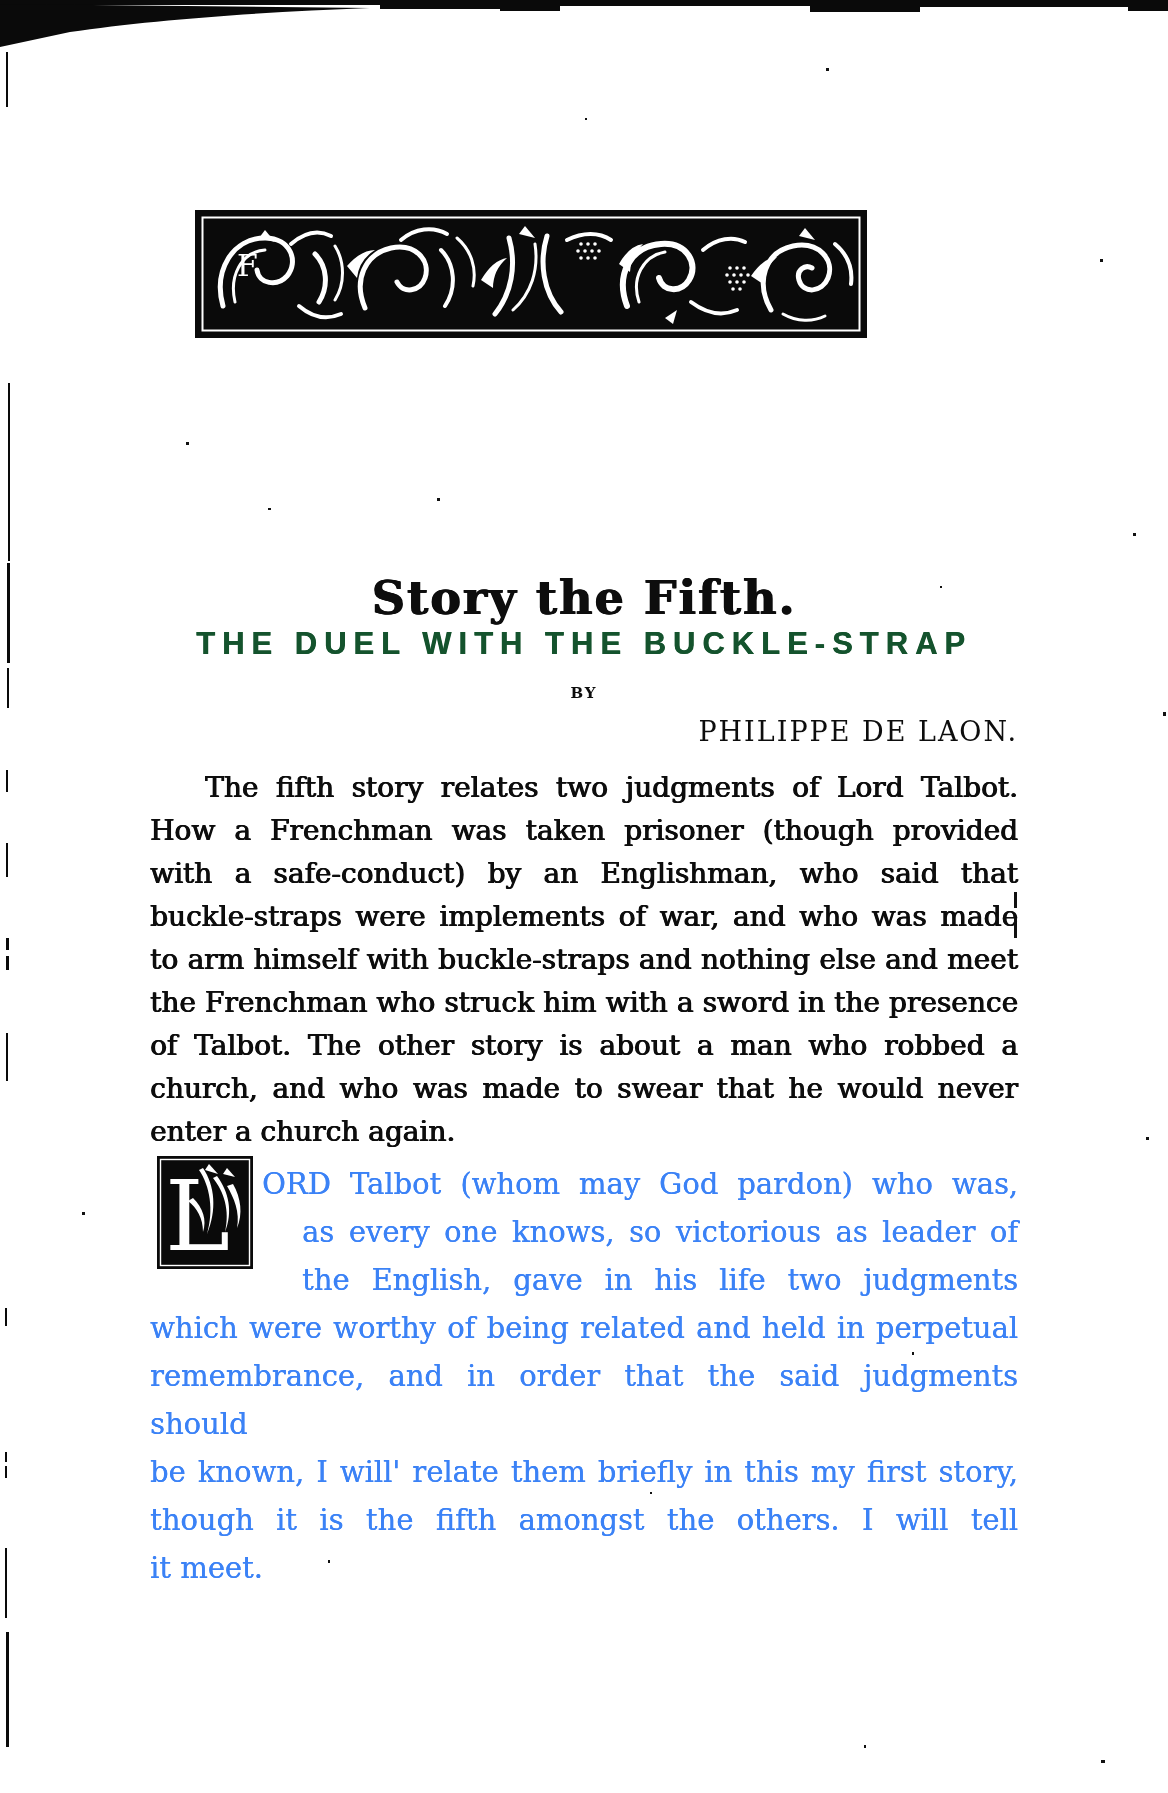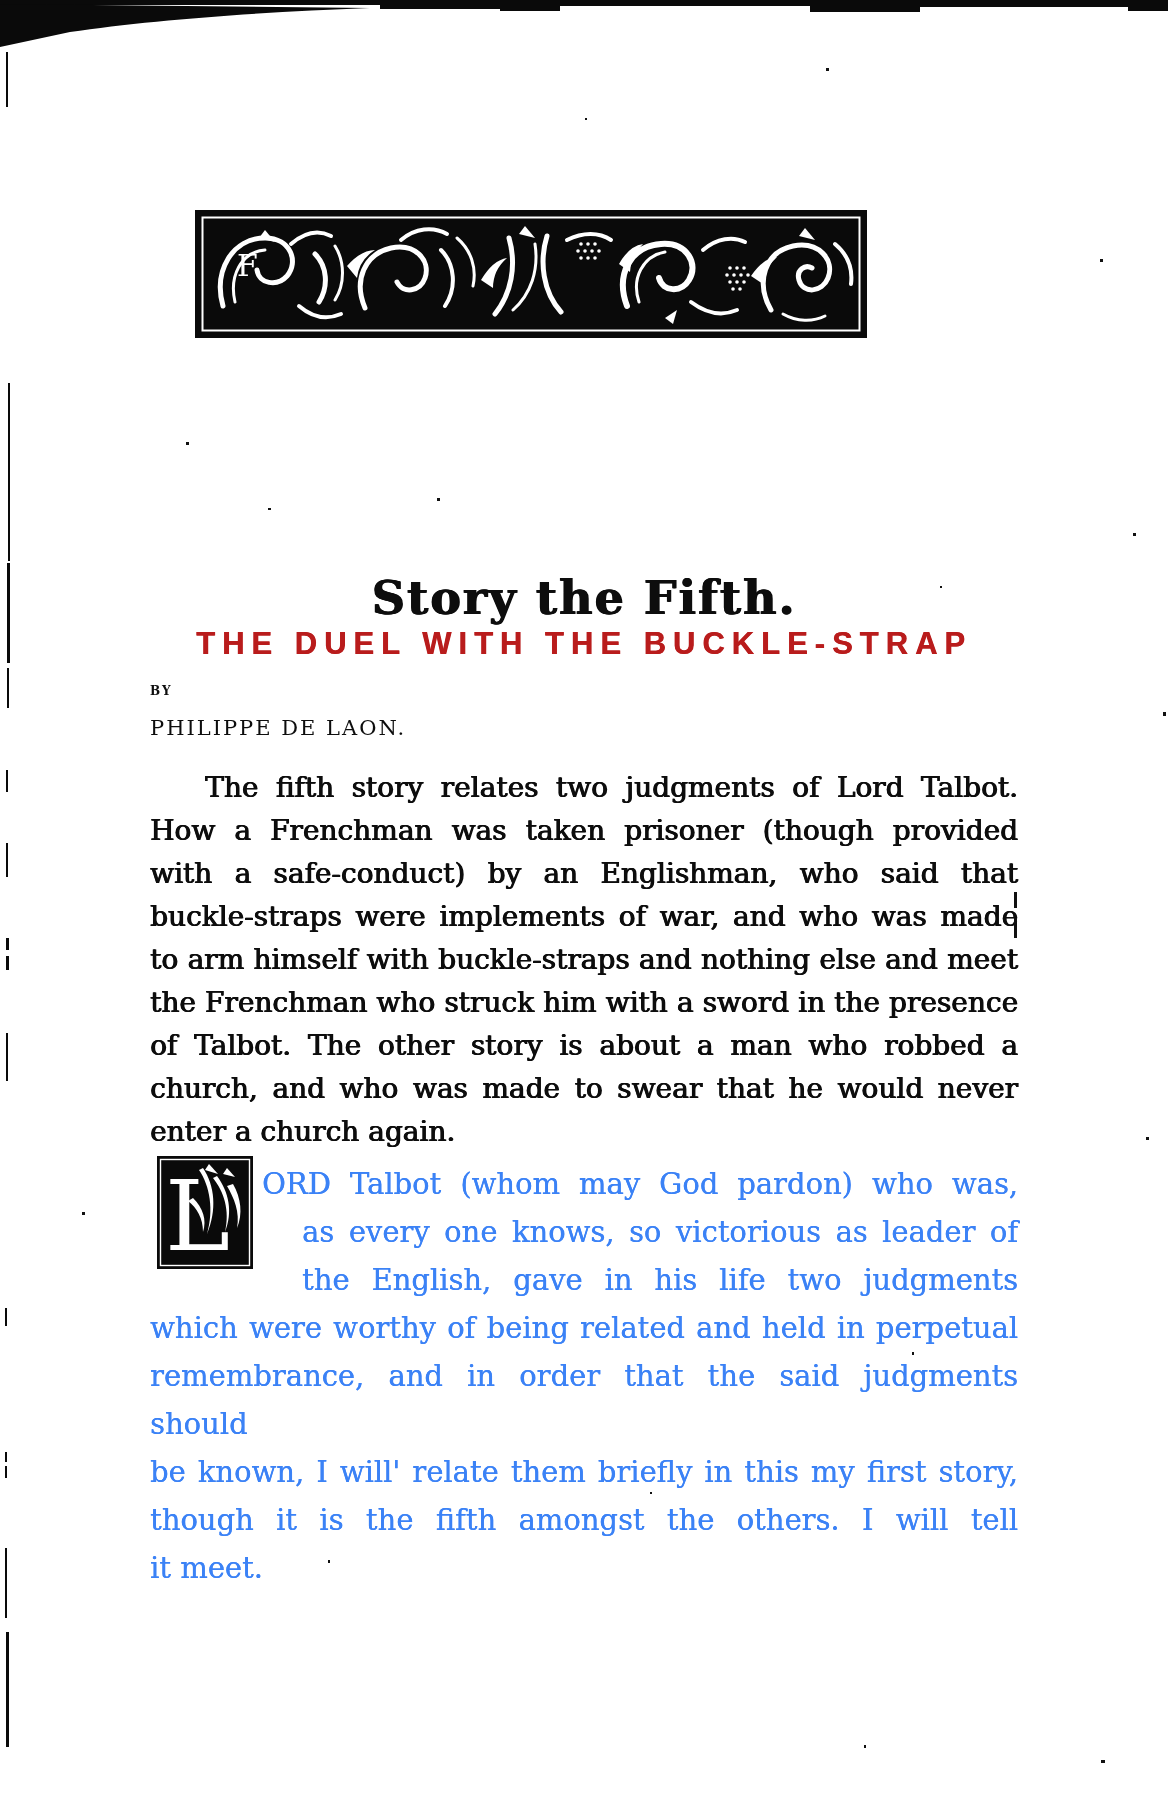--- a/index.html
+++ b/index.html
@@ -16,30 +16,30 @@
   .story-heading{
     top:548px;text-align:center;
     font-family:"DejaVu Serif", serif;font-weight:bold;font-size:46px;
     letter-spacing:2px;
     text-shadow:0.8px 0 currentColor,-0.4px 0 currentColor;
     margin-top:23px;
   }
   .title{
     top:626px;text-align:center;
     font-family:"Liberation Sans", sans-serif;font-weight:bold;font-size:31px;
-    letter-spacing:7px;color:#b91c1c;
+    letter-spacing:7px;color:#14532d;
     text-shadow:0.5px 0 currentColor;
   }
   .byline{
-    top:684px;text-align:left;
-    font-size:12px;font-weight:bold;letter-spacing:2px;
+    top:684px;text-align:center;
+    font-size:15px;font-weight:bold;letter-spacing:2px;
   }
   .author{
-    top:716px;text-align:left;
-    font-size:21px;letter-spacing:2px;
+    top:716px;text-align:right;
+    font-size:27px;letter-spacing:2px;
   }
   
   .summary{top:766px;font-size:28px;font-weight:normal;line-height:43px;
     text-shadow:0.7px 0 currentColor,-0.3px 0 currentColor;}
   .bl-line{text-align:justify;text-align-last:justify;white-space:normal;}
   .bl-line.first{text-indent:55px;}
   .bl-line.last{text-align-last:left;}
   
   .body-text{top:1160px;font-size:29px;line-height:48px;color:#3b82f6;
     text-shadow:0.3px 0 currentColor;}

